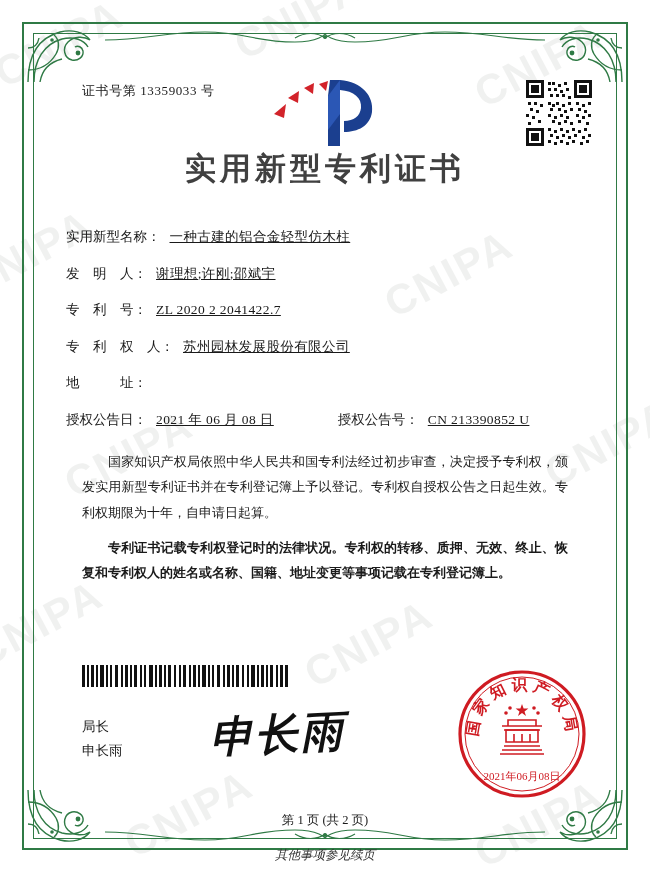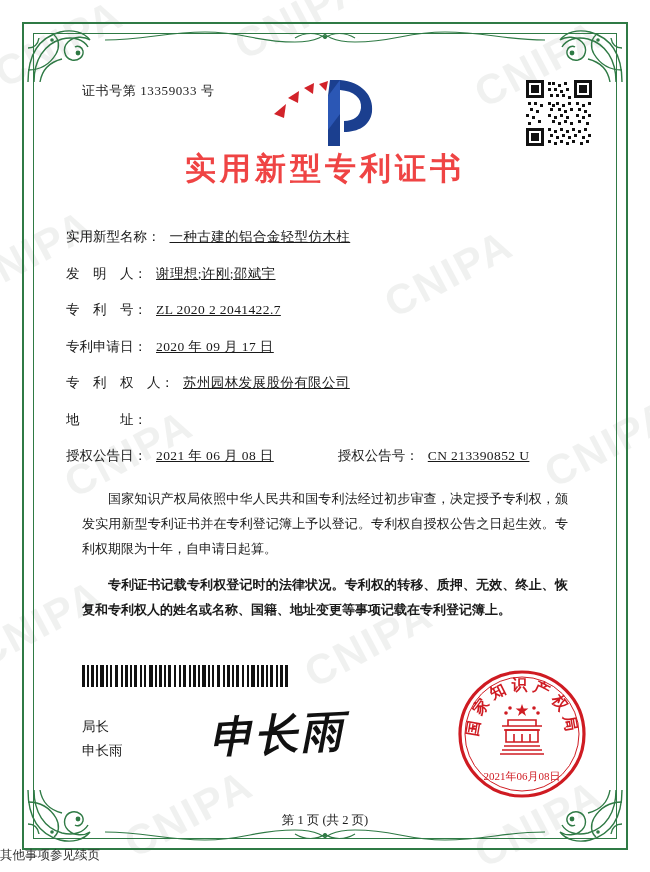--- a/index.html
+++ b/index.html
@@ -111,21 +111,21 @@
     height: 66px;
   }
   .qr svg { display:block; width:100%; height:100%; }
 
   .title {
     text-align: center;
     font-size: 31px;
     font-weight: 700;
     letter-spacing: 4px;
     margin: 48px 0 0 0;
-    color: #ef4444;
+    color: #404040;
   }
 
   .fields {
     margin: 40px 0 0 6px;
     font-size: 13.5px;
     line-height: 1;
   }
   .frow {
     display: flex;
     align-items: baseline;
@@ -199,23 +199,25 @@
     top: 812px;
     text-align: center;
     font-size: 12.5px;
     z-index: 3;
   }
 
   .footnote {
     position: absolute;
     left: 0; right: 0;
     bottom: 8px;
+    text-align: center;
     font-size: 12.5px;
     color: #333;
     z-index: 3;
+    font-style: italic;
   }
 </style>
 </head>
 <body>
 
 <div class="watermarks">
   <div class="wm" style="left:-10px;  top:20px;  font-size:42px; transform:rotate(-28deg);">CNIPA</div>
   <div class="wm" style="left:230px; top:-8px;  font-size:42px; transform:rotate(-28deg);">CNIPA</div>
   <div class="wm" style="left:470px; top:40px;  font-size:42px; transform:rotate(-28deg);">CNIPA</div>
   <div class="wm" style="left:-40px; top:230px; font-size:42px; transform:rotate(-28deg);">CNIPA</div>
@@ -408,24 +410,20 @@
     </div>
     <div class="frow">
       <span class="flabel">发　明　人：</span>
       <span class="fvalue">谢理想;许刚;邵斌宇</span>
     </div>
     <div class="frow">
       <span class="flabel">专　利　号：</span>
       <span class="fvalue">ZL 2020 2 2041422.7</span>
     </div>
     <div class="frow">
-      <span class="flabel">专利申请日：</span>
-      <span class="fvalue">2020 年 09 月 17 日</span>
-    </div>
-    <div class="frow">
       <span class="flabel">专　利　权　人：</span>
       <span class="fvalue">苏州园林发展股份有限公司</span>
     </div>
     <div class="frow">
       <span class="flabel">地　　　址：</span>
     </div>
     <div class="frow two">
       <span class="flabel">授权公告日：</span>
       <span class="fvalue">2021 年 06 月 08 日</span>
       <span class="flabel2">授权公告号：</span>

